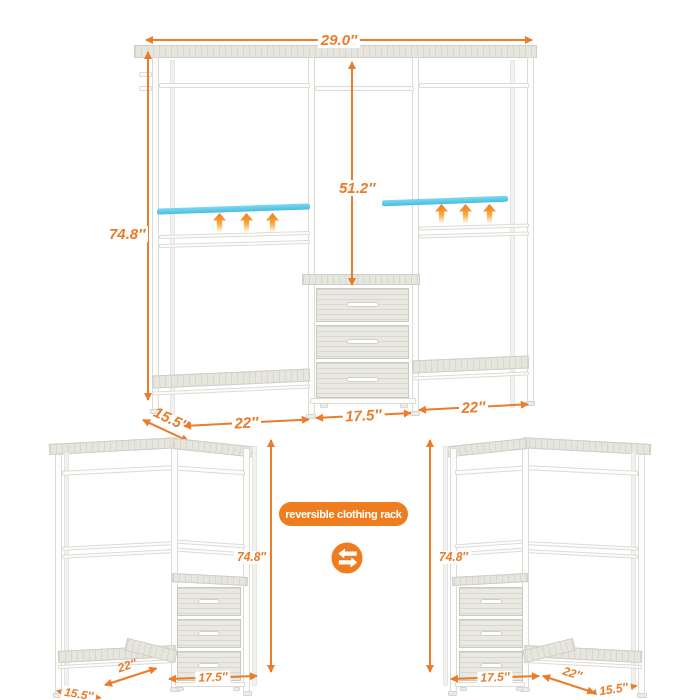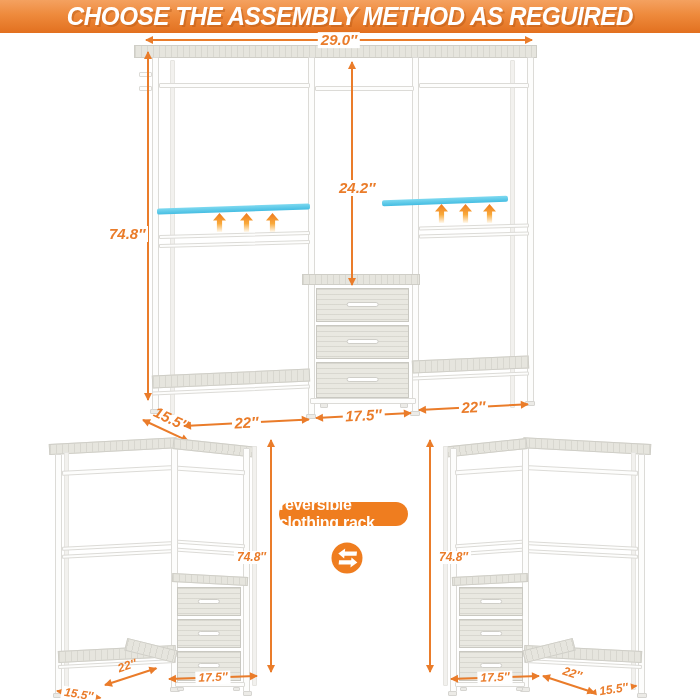--- a/index.html
+++ b/index.html
@@ -46,32 +46,29 @@
     border-left:4.5px solid transparent;border-right:4.5px solid transparent;border-bottom:8px solid var(--accent);}
   .dline.v::after{content:"";position:absolute;bottom:-1px;left:-3.5px;
     border-left:4.5px solid transparent;border-right:4.5px solid transparent;border-top:8px solid var(--accent);}
   .dlabel{position:absolute;font-style:italic;font-weight:700;font-size:15px;color:var(--accent);
     background:#fff;padding:0 3px;white-space:nowrap;line-height:1.05;z-index:3;}
   .dlabel.on{left:50%;top:1px;transform:translate(-50%,-50%);}
   .dlabel.over{left:50%;top:-4px;transform:translate(-50%,-100%);background:transparent;}
   .fig-small .dlabel{font-size:12px;}
   
   .badge{position:absolute;left:279px;top:502px;width:129px;height:24px;border-radius:12px;
-    background:var(--badge);color:#fff;font-weight:700;font-size:16px;letter-spacing:-.3px;
+    background:var(--badge);color:#fff;font-weight:700;font-size:11px;letter-spacing:-.3px;
     display:flex;align-items:center;justify-content:center;z-index:6;}
   .swap{position:absolute;left:331px;top:542px;width:32px;height:32px;z-index:6;}
 </style>
 </head>
 <body>
 
 <div class="canvas">
 
-  <header class="banner">
-    <h1>CHOOSE THE ASSEMBLY METHOD AS REGUIRED</h1>
-  </header>
 
   <div class="fig" style="left:120px;top:36px;width:430px;height:400px;">
     <div class="art">
       <div class="wood" style="left:14px;top:9px;width:403px;height:13px;"></div>
       <div class="bar" style="left:19px;top:36px;width:13px;height:5px;"></div>
       <div class="bar" style="left:19px;top:50px;width:13px;height:5px;"></div>
       <div class="bar back" style="left:50px;top:24px;width:5px;height:355px;"></div>
       <div class="bar back" style="left:390px;top:24px;width:5px;height:348px;"></div>
       <div class="bar" style="left:32px;top:21px;width:7px;height:353px;"></div>
       <div class="bar" style="left:188px;top:21px;width:7px;height:358px;"></div>
@@ -114,21 +111,21 @@
       <div class="foot" style="left:200px;top:367px;width:8px;"></div>
       <div class="foot" style="left:280px;top:367px;width:8px;"></div>
     </div>
 
     <div class="dline h" style="left:26px;top:3px;width:386px;">
       <span class="dlabel on">29.0″</span>
     </div>
     <div class="dline v" style="left:27px;top:16px;height:348px;"></div>
     <span class="dlabel" style="left:-14px;top:190px;">74.8″</span>
     <div class="dline v" style="left:231px;top:26px;height:223px;"></div>
-    <span class="dlabel" style="left:216px;top:144px;">24.2″</span>
+    <span class="dlabel" style="left:216px;top:144px;">51.2″</span>
     <div class="dline h" style="left:23px;top:383px;width:50px;transform:rotate(25deg);">
       <span class="dlabel over">15.5″</span>
     </div>
     <div class="dline h" style="left:64px;top:389px;width:125px;transform:rotate(-3deg);">
       <span class="dlabel on">22″</span>
     </div>
     <div class="dline h" style="left:196px;top:381px;width:95px;transform:rotate(-3deg);">
       <span class="dlabel on">17.5″</span>
     </div>
     <div class="dline h" style="left:299px;top:373px;width:109px;transform:rotate(-3deg);">

